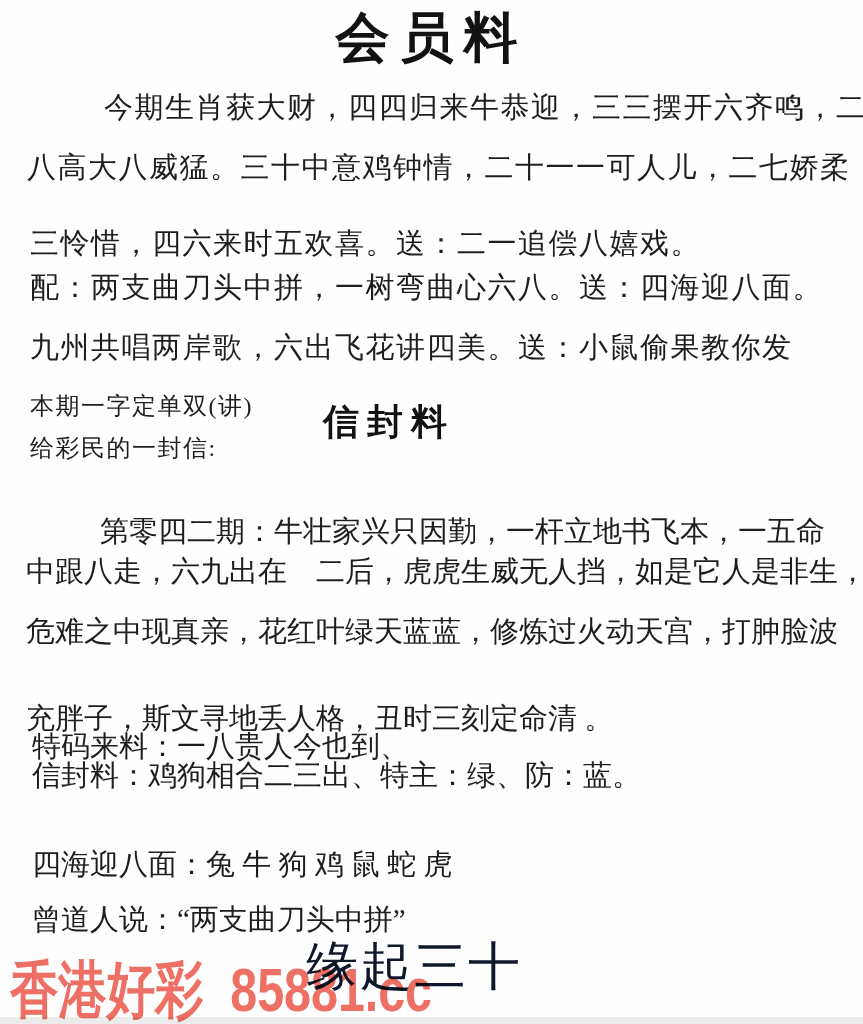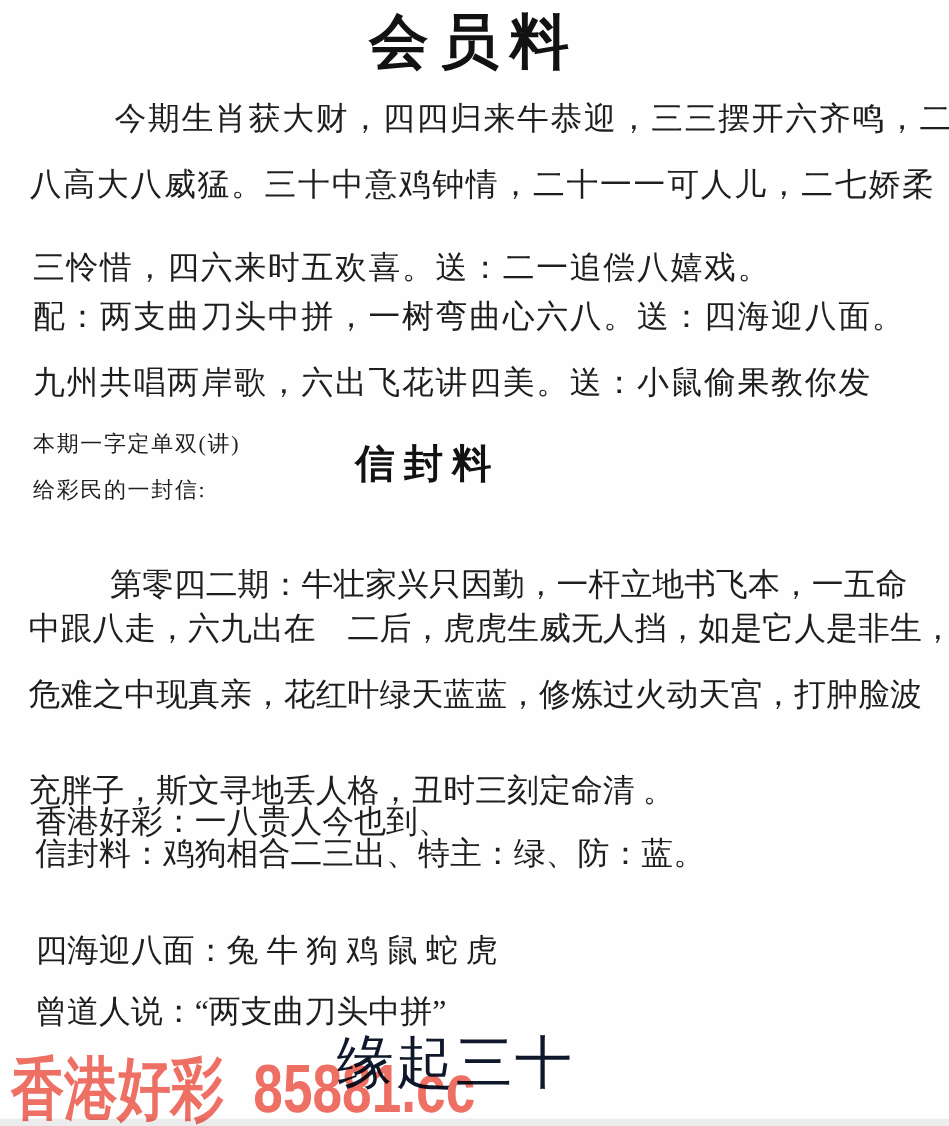--- a/index.html
+++ b/index.html
@@ -29,21 +29,21 @@
     color: #121212;
   }
   .line {
     position: absolute;
     white-space: pre;
     font-size: 29px;
     letter-spacing: 1.5px;
     color: #1e1e1e;
   }
   .line.tight { letter-spacing: 0px; }
-  .line.small { font-size: 20px; }
+  .line.small { font-size: 24px; }
   .envelope-title {
     position: absolute;
     top: 398px;
     left: 323px;
     margin: 0;
     font-size: 36px;
     font-weight: 700;
     letter-spacing: 8px;
     color: #121212;
     white-space: nowrap;
@@ -97,21 +97,21 @@
   <div class="line" style="top:328px; left:30px;">九州共唱两岸歌，六出飞花讲四美。送：小鼠偷果教你发</div>
   <div class="line small" style="top:390px; left:30px;">本期一字定单双(讲)</div>
   <div class="line small" style="top:432px; left:30px;">给彩民的一封信:</div>
 
   <h2 class="envelope-title">信封料</h2>
 
   <div class="line tight" style="top:492px; left:100px;margin-top:20px;">第零四二期：牛壮家兴只因勤，一杆立地书飞本，一五命</div>
   <div class="line tight" style="top:552px; left:26px;">中跟八走，六九出在　二后，虎虎生威无人挡，如是它人是非生，</div>
   <div class="line tight" style="top:612px; left:26px;">危难之中现真亲，花红叶绿天蓝蓝，修炼过火动天宫，打肿脸波</div>
   <div class="line tight" style="top:699px; left:26px;">充胖子，斯文寻地丢人格，丑时三刻定命清 。</div>
-  <div class="line tight" style="top:727px; left:32px;">香港好彩：一八贵人今也到、</div>
+  <div class="line tight" style="top:727px; left:32px;">特码来料：一八贵人今也到、</div>
   <div class="line tight" style="top:756px; left:32px;">信封料：鸡狗相合二三出、特主：绿、防：蓝。</div>
   <div class="line tight" style="top:845px; left:32px;">四海迎八面：兔 牛 狗 鸡 鼠 蛇 虎</div>
   <div class="line tight" style="top:900px; left:32px;">曾道人说：“两支曲刀头中拼”</div>
 
   <div class="footer-handwritten">缘起三十</div>
   <div class="watermark" style="color: rgb(239, 111, 99);">香港好彩  85881.cc</div>
 
   <div class="scan-edge"></div>
 
 </div>

